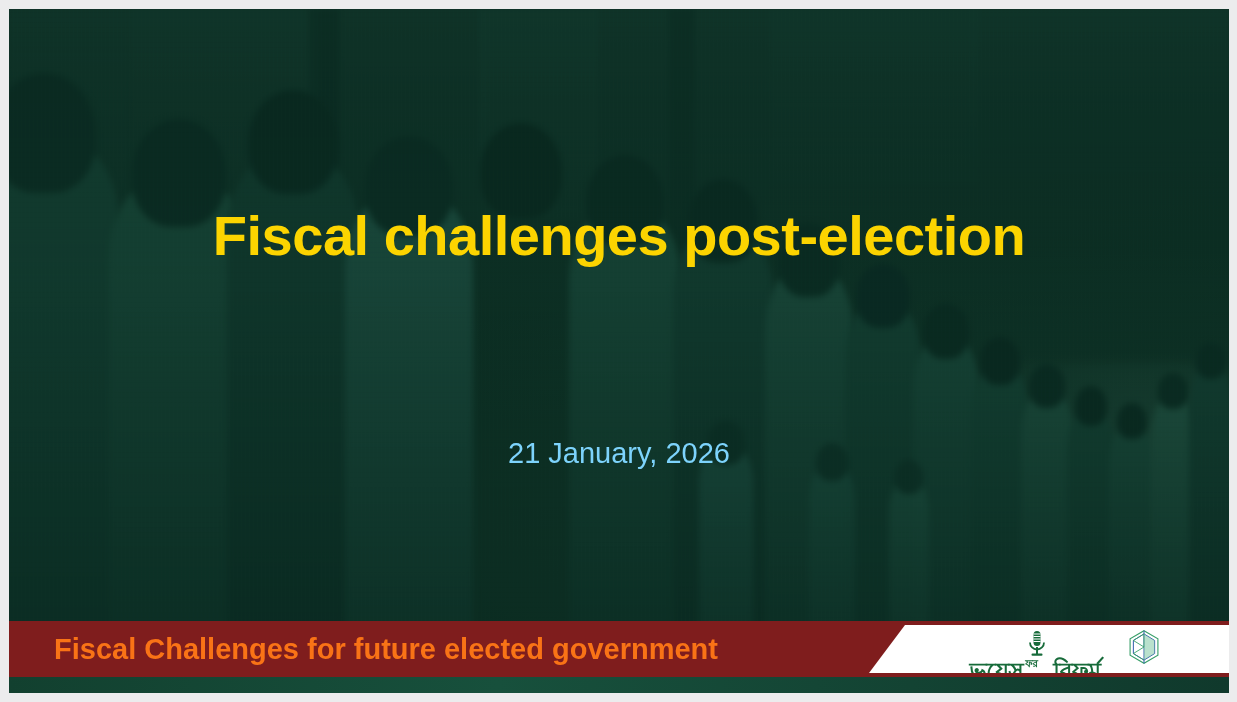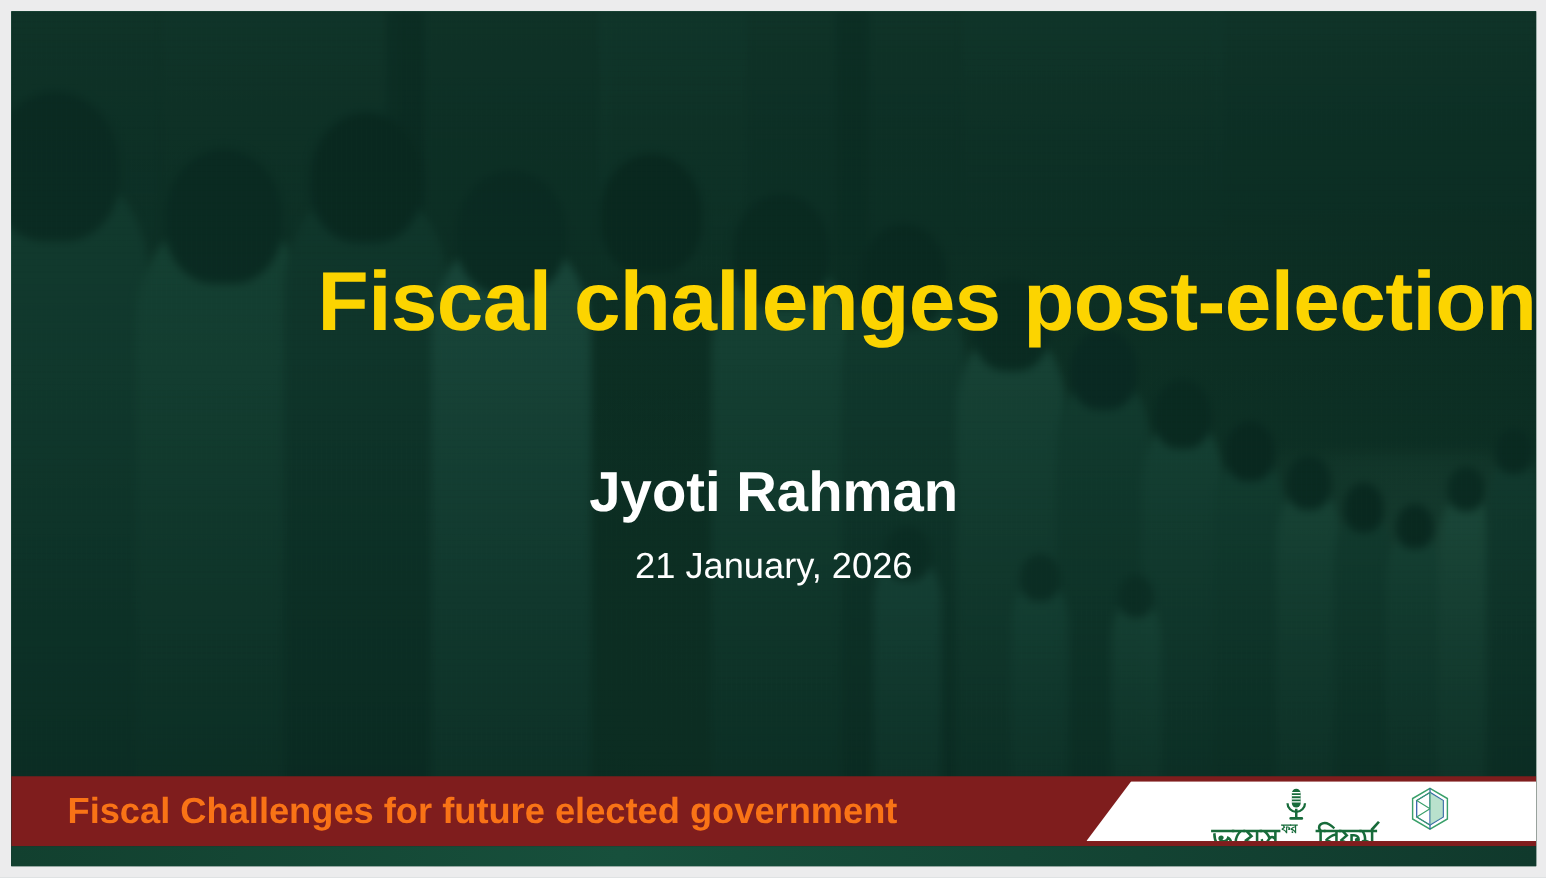--- a/index.html
+++ b/index.html
@@ -104,23 +104,23 @@
     background: rgba(20,72,58,0.30);
     pointer-events: none;
   }
 
   
   #title {
     position: absolute;
     left: 0;
     right: 0;
     top: 198px;
-    text-align: right;
+    text-align: center;
     color: #fcd400;
-    font-size: 67px;
+    font-size: 56px;
     font-weight: bold;
     letter-spacing: -0.5px;
     line-height: 1.05;
     white-space: nowrap;
   }
 
   #presenter {
     position: absolute;
     left: 0;
     right: 0;
@@ -131,21 +131,21 @@
     font-weight: bold;
     line-height: 1.1;
   }
 
   #talk-date {
     position: absolute;
     left: 0;
     right: 0;
     top: 428px;
     text-align: center;
-    color: #ffffff;
+    color: #7dd3fc;
     font-size: 29px;
     font-weight: normal;
   }
 
   
   #footer {
     position: absolute;
     left: 0;
     right: 0;
     bottom: 16px;
@@ -341,21 +341,20 @@
       <div class="figure" style="left:880px;width:40px;height:215px;background:linear-gradient(to bottom,#4b8c78,#1b4f41);opacity:.75;">
         <div class="head" style="top:-18px;width:28px;height:34px;background:#123f33;"></div>
       </div>
 
       <div class="grain"></div>
       <div class="tint"></div>
       <div class="tint2"></div>
     </div>
 
     <div id="title">Fiscal challenges post-election</div>
-    <div id="presenter">Jyoti Rahman</div>
     <div id="talk-date">21 January, 2026</div>
 
     <div id="footer">
       <div id="footer-title">Fiscal Challenges for future elected government</div>
 
       <div id="logo-panel">
 
         <div class="vfr">
           <span class="vfr-word">ভয়েস</span>
           <span class="mic-wrap">

